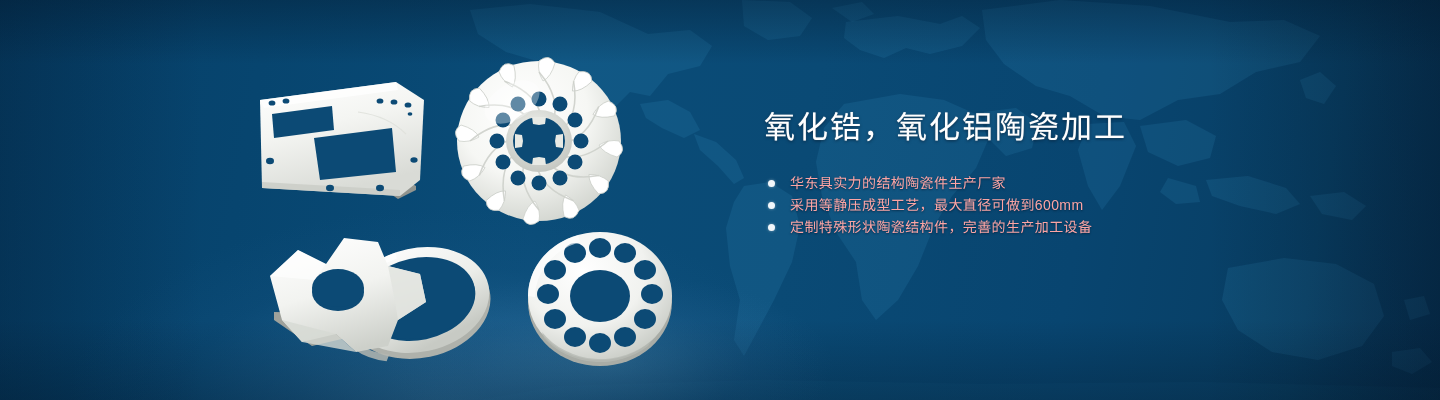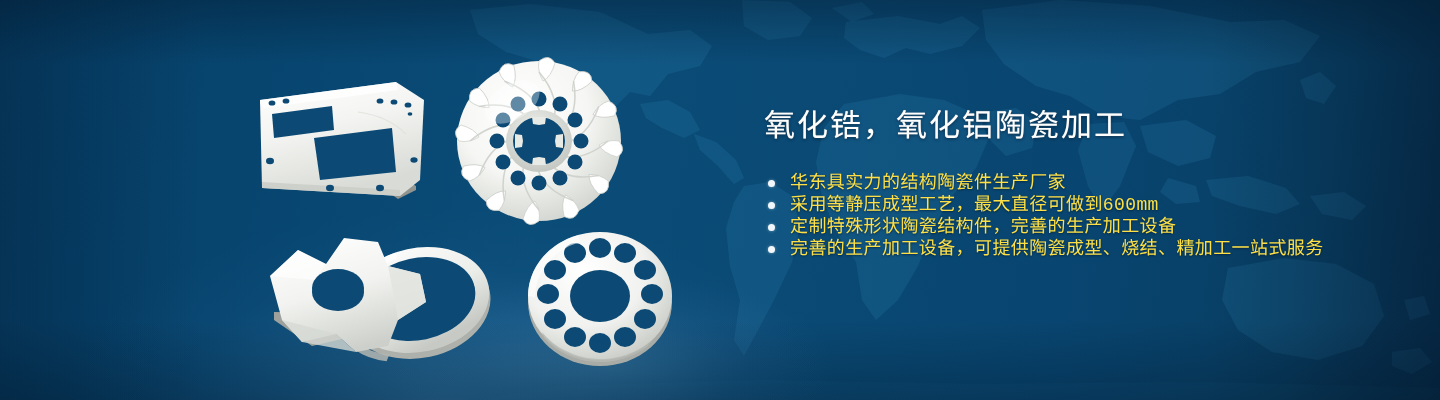--- a/index.html
+++ b/index.html
@@ -3,21 +3,21 @@
 <meta charset="utf-8">
 <title>Ceramic Banner</title>
 <style>
   html,body{margin:0;padding:0;background:#06395f;}
   *{box-sizing:border-box;}
 
   .banner{
     position:relative;
     width:1440px;height:400px;
     overflow:hidden;
-    font-family:Liberation Mono, monospace;
+    font-family:Liberation Sans, sans-serif;
     background:#07456f;
   }
 
   
   .bg-base{
     position:absolute;inset:0;
     background:
       linear-gradient(100deg,
         #063f68 0%,
         #07456f 18%,
@@ -87,23 +87,23 @@
     white-space:nowrap;
   }
   .bullets{
     list-style:none;
     margin:24px 0 0 4px;
     padding:0;
   }
   .bullet{
     position:relative;
     padding-left:22px;
-    font-size:18px;
+    font-size:14px;
     line-height:22px;
-    color:#fde047;
+    color:#fca5a5;
     letter-spacing:.4px;
     white-space:nowrap;
     text-shadow:0 1px 2px rgba(0,18,36,.6);
   }
   .dot{
     position:absolute;
     left:0;top:8px;
     width:7px;height:7px;
     border-radius:50%;
     background:#f2f7fb;
@@ -372,21 +372,17 @@
         <span>华东具实力的结构陶瓷件生产厂家</span>
       </li>
       <li class="bullet">
         <span class="dot"></span>
         <span>采用等静压成型工艺，最大直径可做到600mm</span>
       </li>
       <li class="bullet">
         <span class="dot"></span>
         <span>定制特殊形状陶瓷结构件，完善的生产加工设备</span>
       </li>
-      <li class="bullet">
-        <span class="dot"></span>
-        <span>完善的生产加工设备，可提供陶瓷成型、烧结、精加工一站式服务</span>
-      </li>
     </ul>
 
   </div>
 
 </div>
 
 </body></html>

